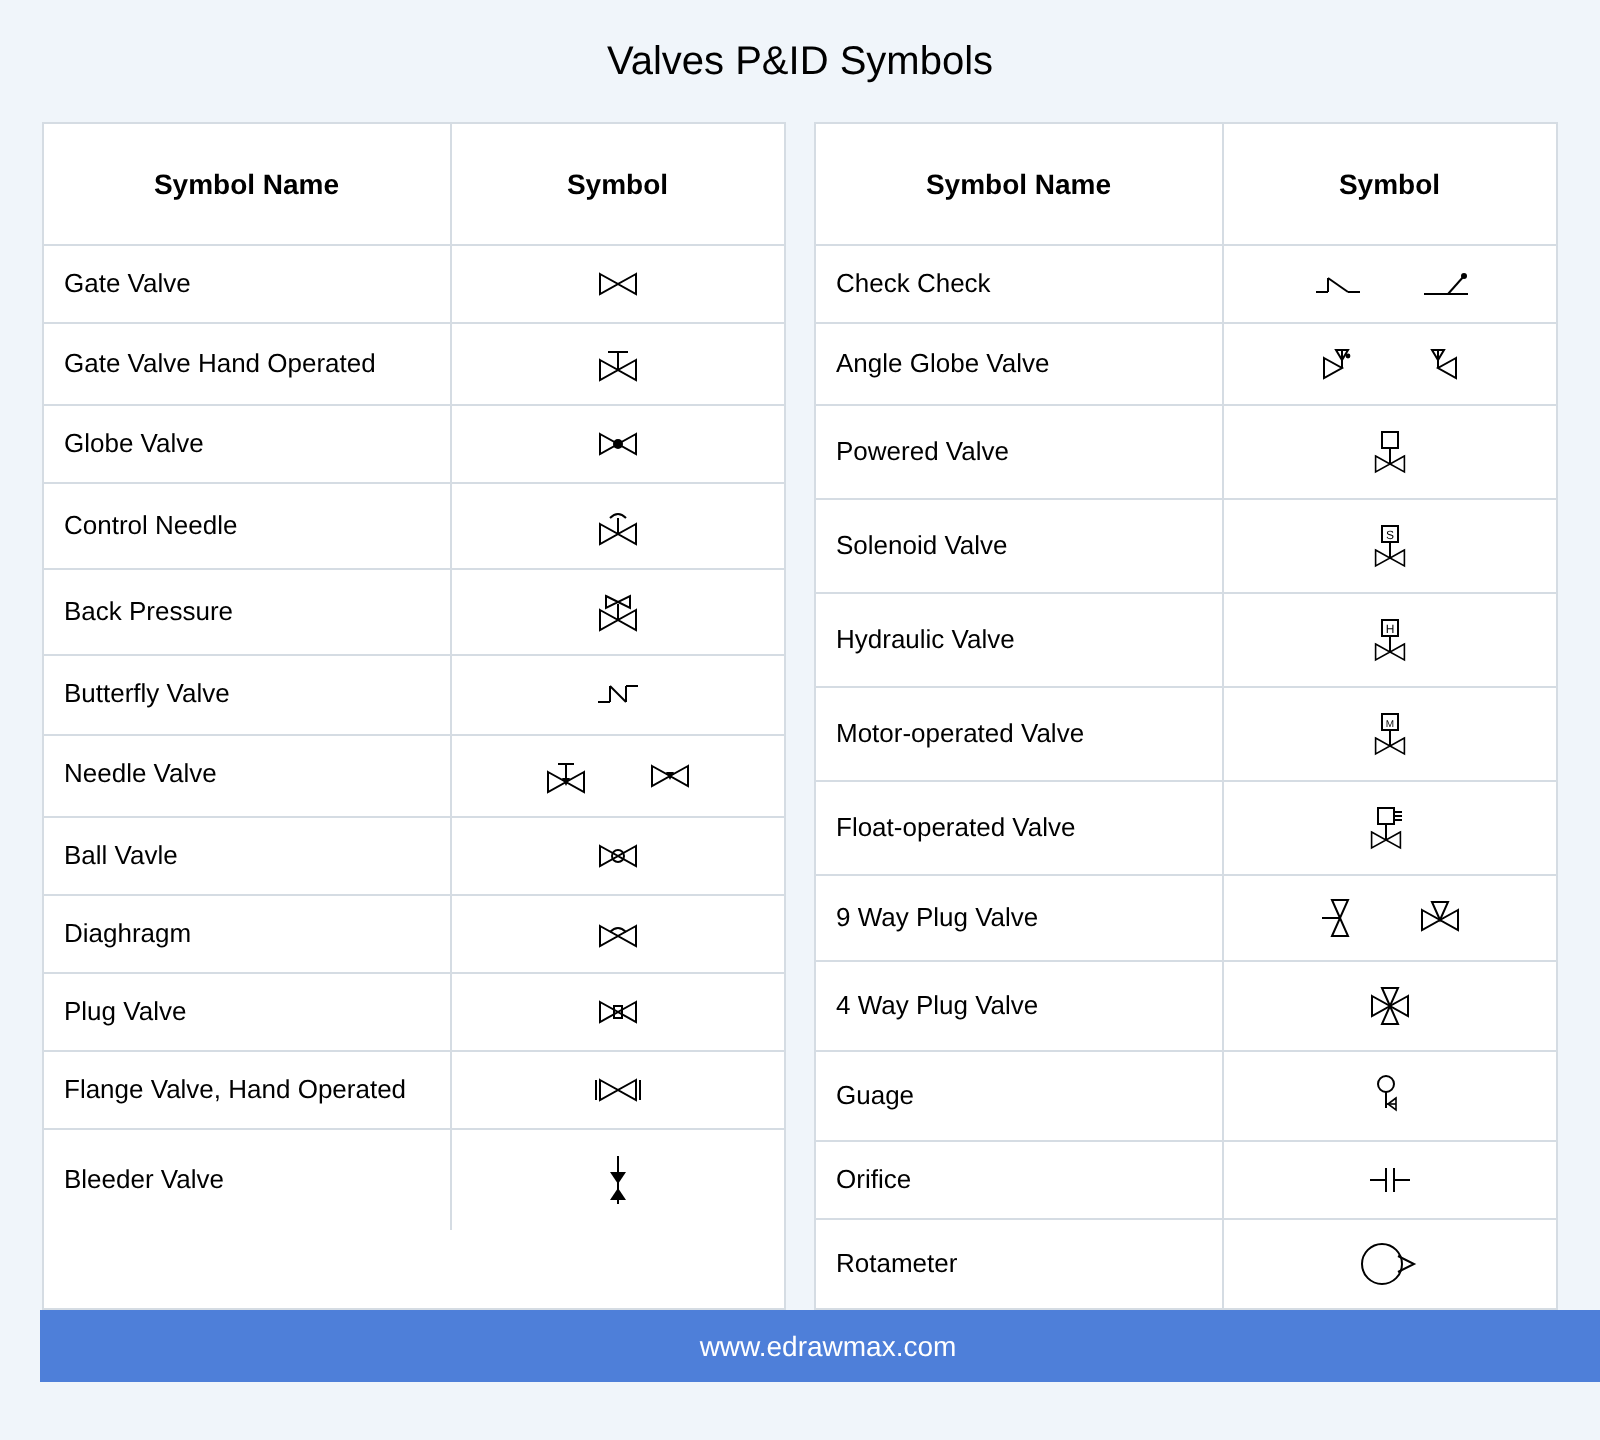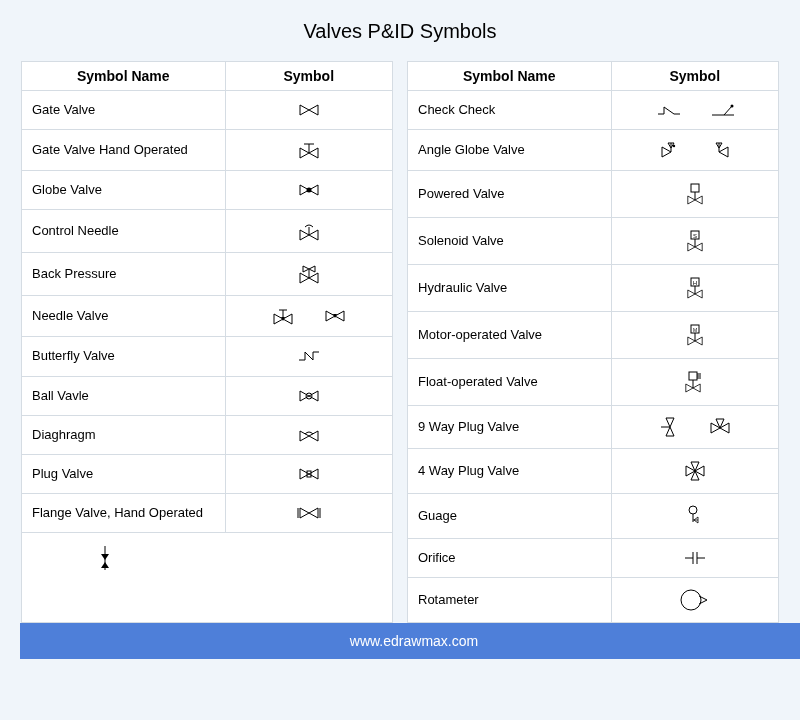--- a/index.html
+++ b/index.html
@@ -33,21 +33,21 @@
       width: 372px;
     }
     .table-header {
       display: flex;
       border-bottom: 1px solid #d5dce3;
     }
     .header-cell {
       font-weight: 700;
       font-size: 14px;
       text-align: center;
-      padding: 6px 8px;
+      padding: 22px 8px;
       color: #000;
     }
     .col-name {
       width: 55%;
       border-right: 1px solid #d5dce3;
     }
     .col-symbol {
       width: 45%;
     }
     .table-row {
@@ -295,41 +295,41 @@
     </div>
     <div class="table-row">
       <div class="cell cell-name">Back Pressure</div>
       <div class="cell cell-symbol">
           <svg width="24" height="22" viewBox="-12 -15 24 22">
             <use href="#back-pressure-icon"></use>
           </svg>
         </div>
     </div>
     <div class="table-row">
+      <div class="cell cell-name">Butterfly Valve</div>
+      <div class="cell cell-symbol">
+          <svg width="26" height="14" viewBox="-13 -7 26 14">
+            <use href="#butterfly-valve-icon"></use>
+          </svg>
+        </div>
+    </div>
+    <div class="table-row">
       <div class="cell cell-name">Needle Valve</div>
       <div class="cell cell-symbol">
         <div class="symbol-multi">
           <svg width="24" height="20" viewBox="-12 -13 24 20">
               <use href="#needle-valve-a-icon"></use>
             </svg>
           <svg width="24" height="14" viewBox="-12 -7 24 14">
               <use href="#needle-valve-b-icon"></use>
             </svg>
         </div>
       </div>
     </div>
     <div class="table-row">
-      <div class="cell cell-name">Butterfly Valve</div>
-      <div class="cell cell-symbol">
-          <svg width="26" height="14" viewBox="-13 -7 26 14">
-            <use href="#butterfly-valve-icon"></use>
-          </svg>
-        </div>
-    </div>
-    <div class="table-row">
       <div class="cell cell-name">Ball Vavle</div>
       <div class="cell cell-symbol">
           <svg width="24" height="14" viewBox="-12 -7 24 14">
             <use href="#ball-valve-icon"></use>
           </svg>
         </div>
     </div>
     <div class="table-row">
       <div class="cell cell-name">Diaghragm</div>
       <div class="cell cell-symbol">
@@ -348,20 +348,21 @@
     </div>
     <div class="table-row">
       <div class="cell cell-name">Flange Valve, Hand Operated</div>
       <div class="cell cell-symbol">
           <svg width="28" height="14" viewBox="-14 -7 28 14">
             <use href="#flange-valve-icon"></use>
           </svg>
         </div>
     </div>
     <div class="table-row">
+      <div class="cell cell-name">Bleeder Valve</div>
       <div class="cell cell-symbol">
           <svg width="16" height="30" viewBox="-8 -15 16 30">
             <use href="#bleeder-valve-icon"></use>
           </svg>
         </div>
     </div>
   </div>
 
   <div class="table">
     <div class="table-header">

